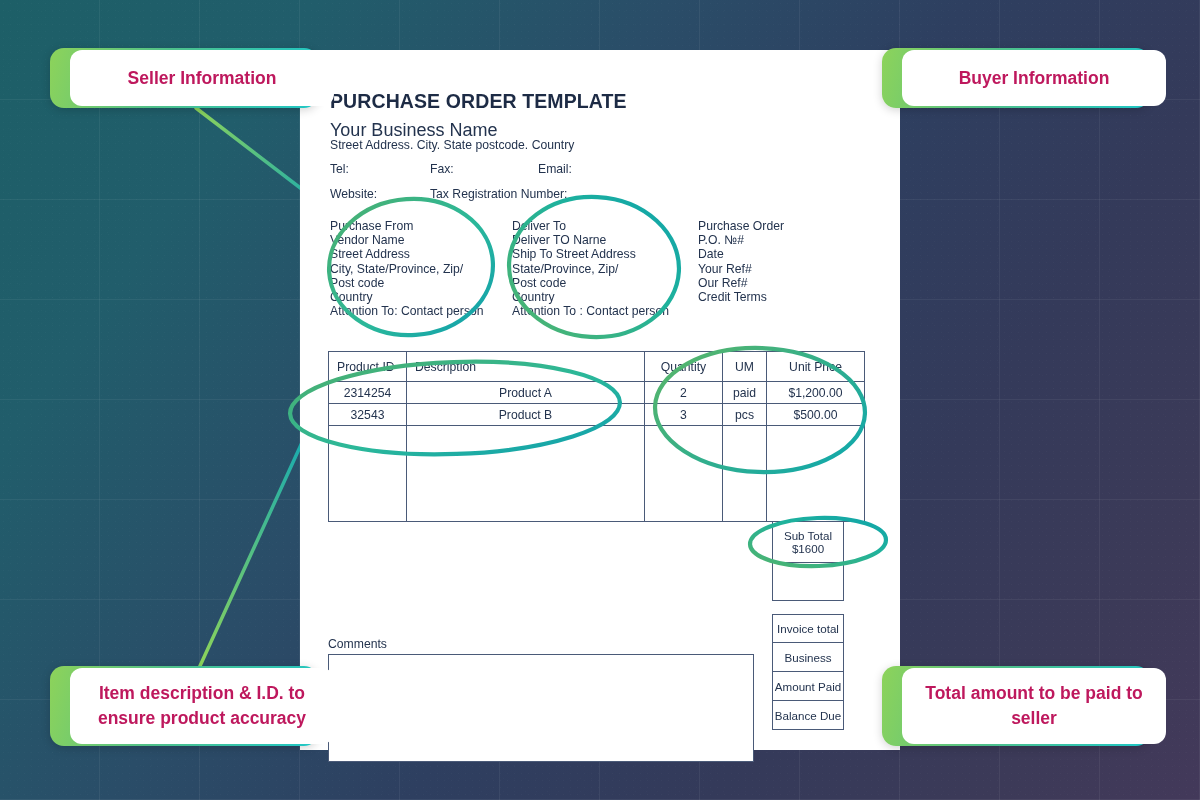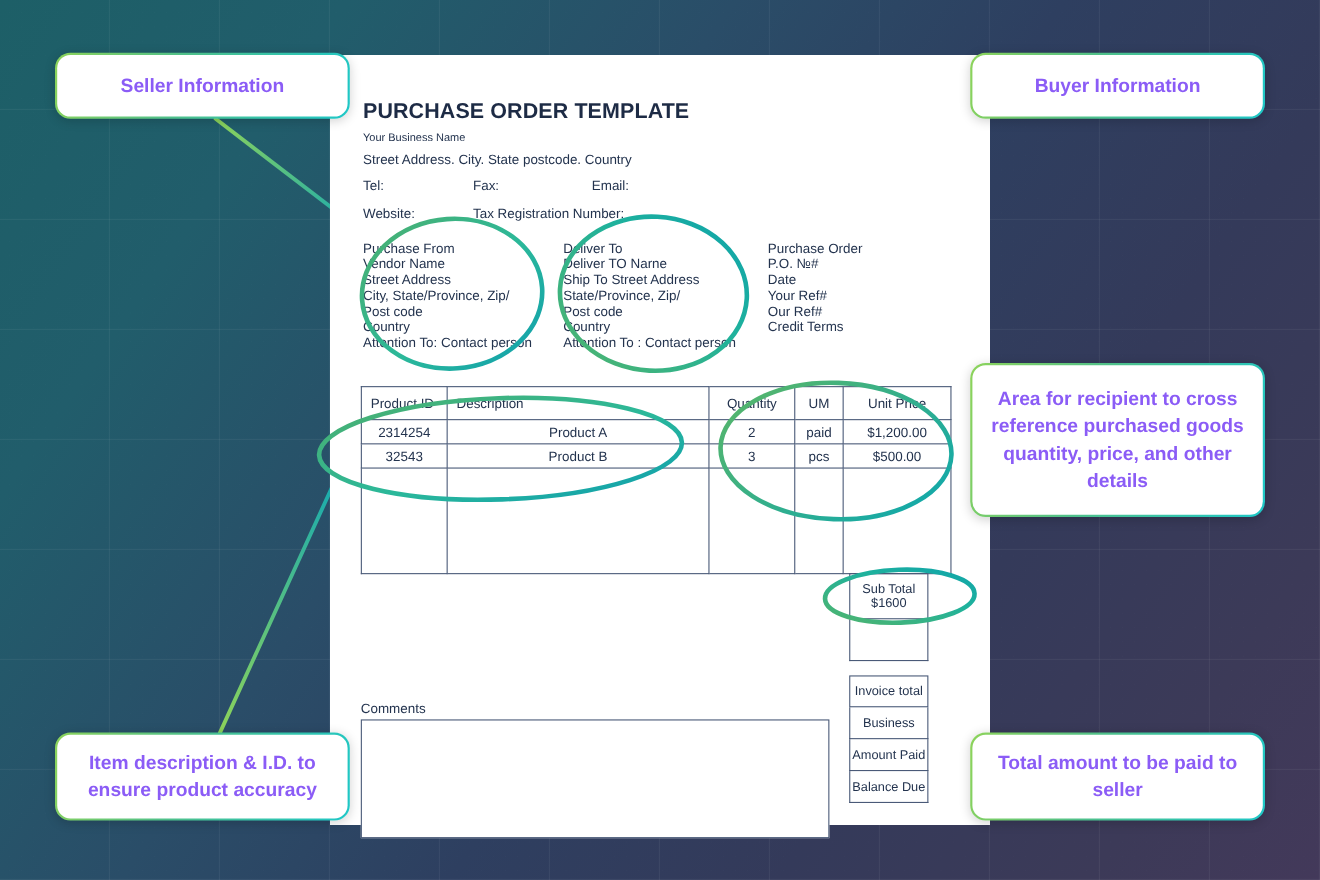--- a/index.html
+++ b/index.html
@@ -49,21 +49,21 @@
     width: 600px; height: 700px;
     background: #ffffff;
   }
 
   .doc-title {
     position: absolute; left: 30px; top: 40px;
     font-size: 19.5px; font-weight: bold; letter-spacing: .1px;
     color: #1d2b45;
     text-align: right;
   }
-  .biz-name { position: absolute; left: 30px; top: 70px; font-size: 10px; color: #23334e; }
+  .biz-name { position: absolute; left: 30px; top: 70px; font-size: 18px; color: #23334e; }
   .biz-addr { position: absolute; left: 30px; top: 88px; font-size: 12.2px; color: #23334e; }
 
   .contact-row { position: absolute; left: 30px; font-size: 12.2px; color: #23334e; width: 540px; }
   .contact-row span { position: absolute; }
 
   .addr-block {
     position: absolute; font-size: 12.2px; line-height: 14.2px; color: #23334e;
     white-space: pre-line;
   }
   #seller-block { left: 30px;  top: 169px; width: 175px; }
@@ -125,25 +125,26 @@
     padding: 2px;
     background: linear-gradient(105deg, #8dd35a 0%, #4fc08a 42%, #1ec7c7 100%);
     box-shadow: 0 2px 10px rgba(0,0,0,.18);
   }
   .callout > .inner {
     width: 100%; height: 100%;
     background: #ffffff;
     border-radius: 12px;
     display: flex; align-items: center; justify-content: center;
     text-align: center;
-    color: #8b5cf6;
+    color: #be185d;
     font-size: 17.5px;
     font-weight: bold;
     line-height: 25px;
     padding: 8px 14px;
+    margin-left: 18px;
   }
   #callout-seller { left: 50px;  top: 48px;  width: 268px; height: 60px; }
   #callout-buyer  { left: 882px; top: 48px;  width: 268px; height: 60px; }
   #callout-items  { left: 882px; top: 330px; width: 268px; height: 140px; }
   #callout-desc   { left: 50px;  top: 666px; width: 268px; height: 80px; }
   #callout-total  { left: 882px; top: 666px; width: 268px; height: 80px; }
 </style>
 </head>
 <body>
 
@@ -299,22 +300,19 @@
 
     <ellipse cx="818" cy="542" rx="68" ry="24" fill="none" stroke="url(#eg2)" stroke-width="4.2" transform="rotate(-2 818 542)"></ellipse>
   </svg>
 
   <div class="callout" id="callout-seller">
     <div class="inner">Seller Information</div>
   </div>
   <div class="callout" id="callout-buyer">
     <div class="inner">Buyer Information</div>
   </div>
-  <div class="callout" id="callout-items">
-    <div class="inner">Area for recipient to cross reference purchased goods quantity, price, and other details</div>
-  </div>
   <div class="callout" id="callout-total">
     <div class="inner">Total amount to be paid to seller</div>
   </div>
   <div class="callout" id="callout-desc">
     <div class="inner">Item description &amp; I.D. to ensure product accuracy</div>
   </div>
 </div>
 
 </body></html>

